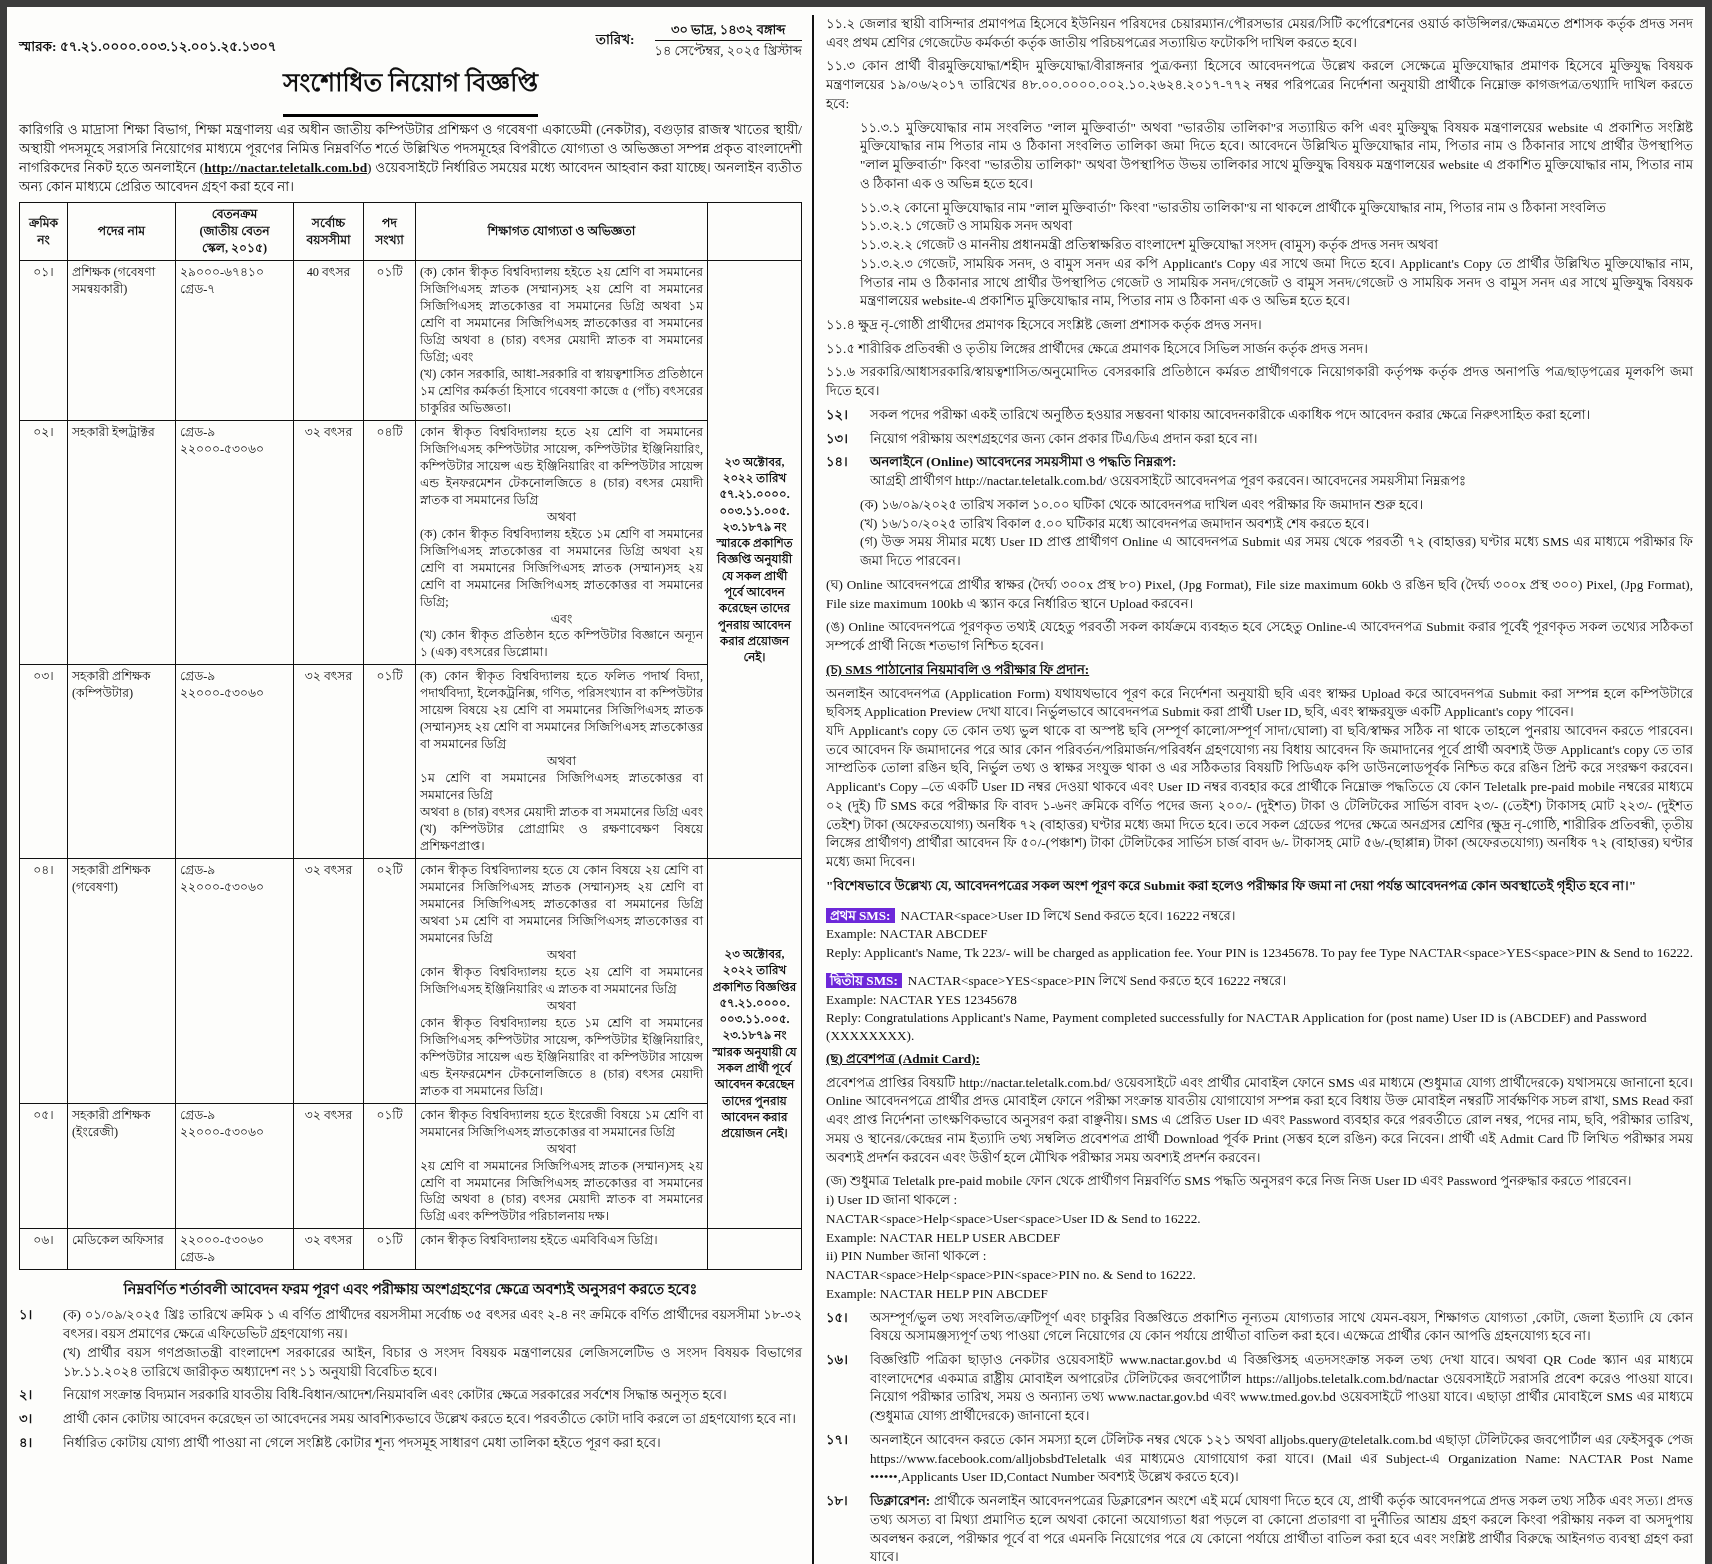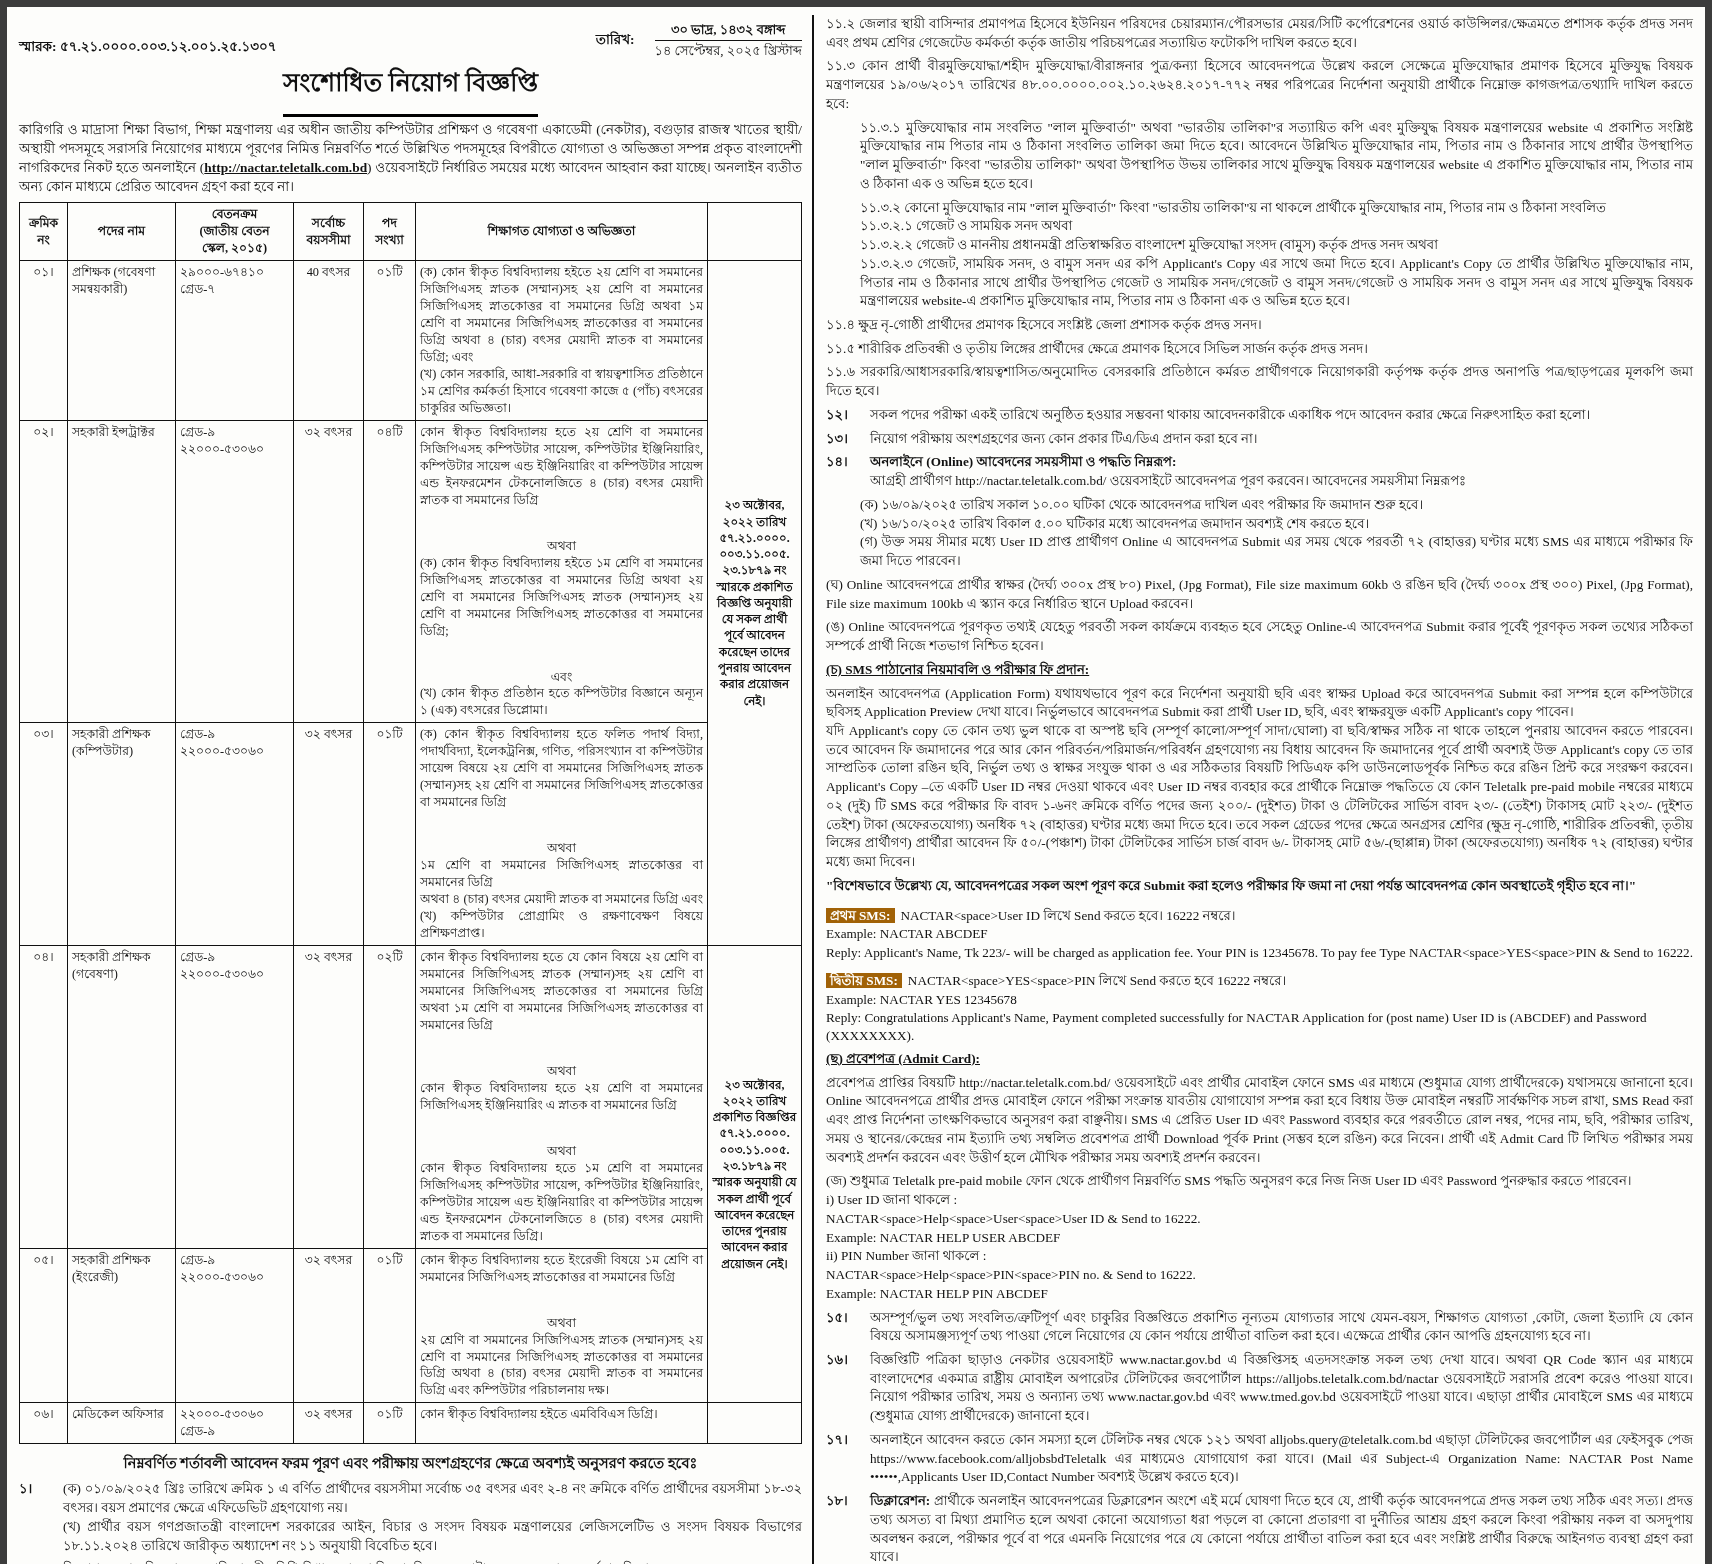--- a/index.html
+++ b/index.html
@@ -30,34 +30,34 @@
   .intro{font-size:13.4px;text-align:justify;line-height:1.42;}
   .intro .lnk{font-weight:bold;text-decoration:underline;}
   
   table.posts{width:100%;border-collapse:collapse;margin-top:6px;table-layout:fixed;font-size:12.3px;}
   table.posts th,table.posts td{border:1.6px solid #111;padding:3px 4px;vertical-align:top;line-height:1.38;}
   table.posts th{font-weight:bold;text-align:center;vertical-align:middle;white-space:pre-line;}
   .c-center{text-align:center;}
   .prewrap{white-space:pre-line;}
   .q-seg{text-align:justify;}
   .q-seg:empty,.q-center:empty,.rnum:empty,.blead:empty{display:none;}
-  .q-center{text-align:center;margin-top:29px;}
+  .q-center{text-align:center;}
   .note-cell{font-size:11.8px;text-align:center;font-weight:bold;vertical-align:middle !important;line-height:1.45;}
   
   .cond-heading{font-size:14.6px;font-weight:bold;text-align:center;margin:8px 0 4px 0;}
   .blk{display:flex;margin-bottom:5px;font-size:13.2px;line-height:1.42;}
   .rnum{flex:none;width:44px;font-weight:bold;}
   .rtext{flex:1;text-align:justify;white-space:pre-line;}
   .blead{font-weight:bold;}
   .blk[data-v="ind"]{margin-left:34px;}
   .blk[data-v="headu"] .rtext{font-weight:bold;text-decoration:underline;text-align:left;}
   .blk[data-v="boldq"] .rtext{font-weight:bold;}
   
   .sms-box{font-size:13.2px;margin:6px 0 4px 0;line-height:1.4;}
-  .sms-label{background:#a16207;color:#fff;font-weight:bold;padding:0 4px;margin-right:6px;text-align:right;}
+  .sms-label{background:#6d28d9;color:#fff;font-weight:bold;padding:0 4px;margin-right:6px;text-align:right;}
   .sms-line{display:block;}
   .sms-en{font-family:"Liberation Serif","DejaVu Serif",serif;}
 </style>
 </head>
 <body>
 
 <div class="page">
   <div class="cols">
 
     <div class="col-left">

